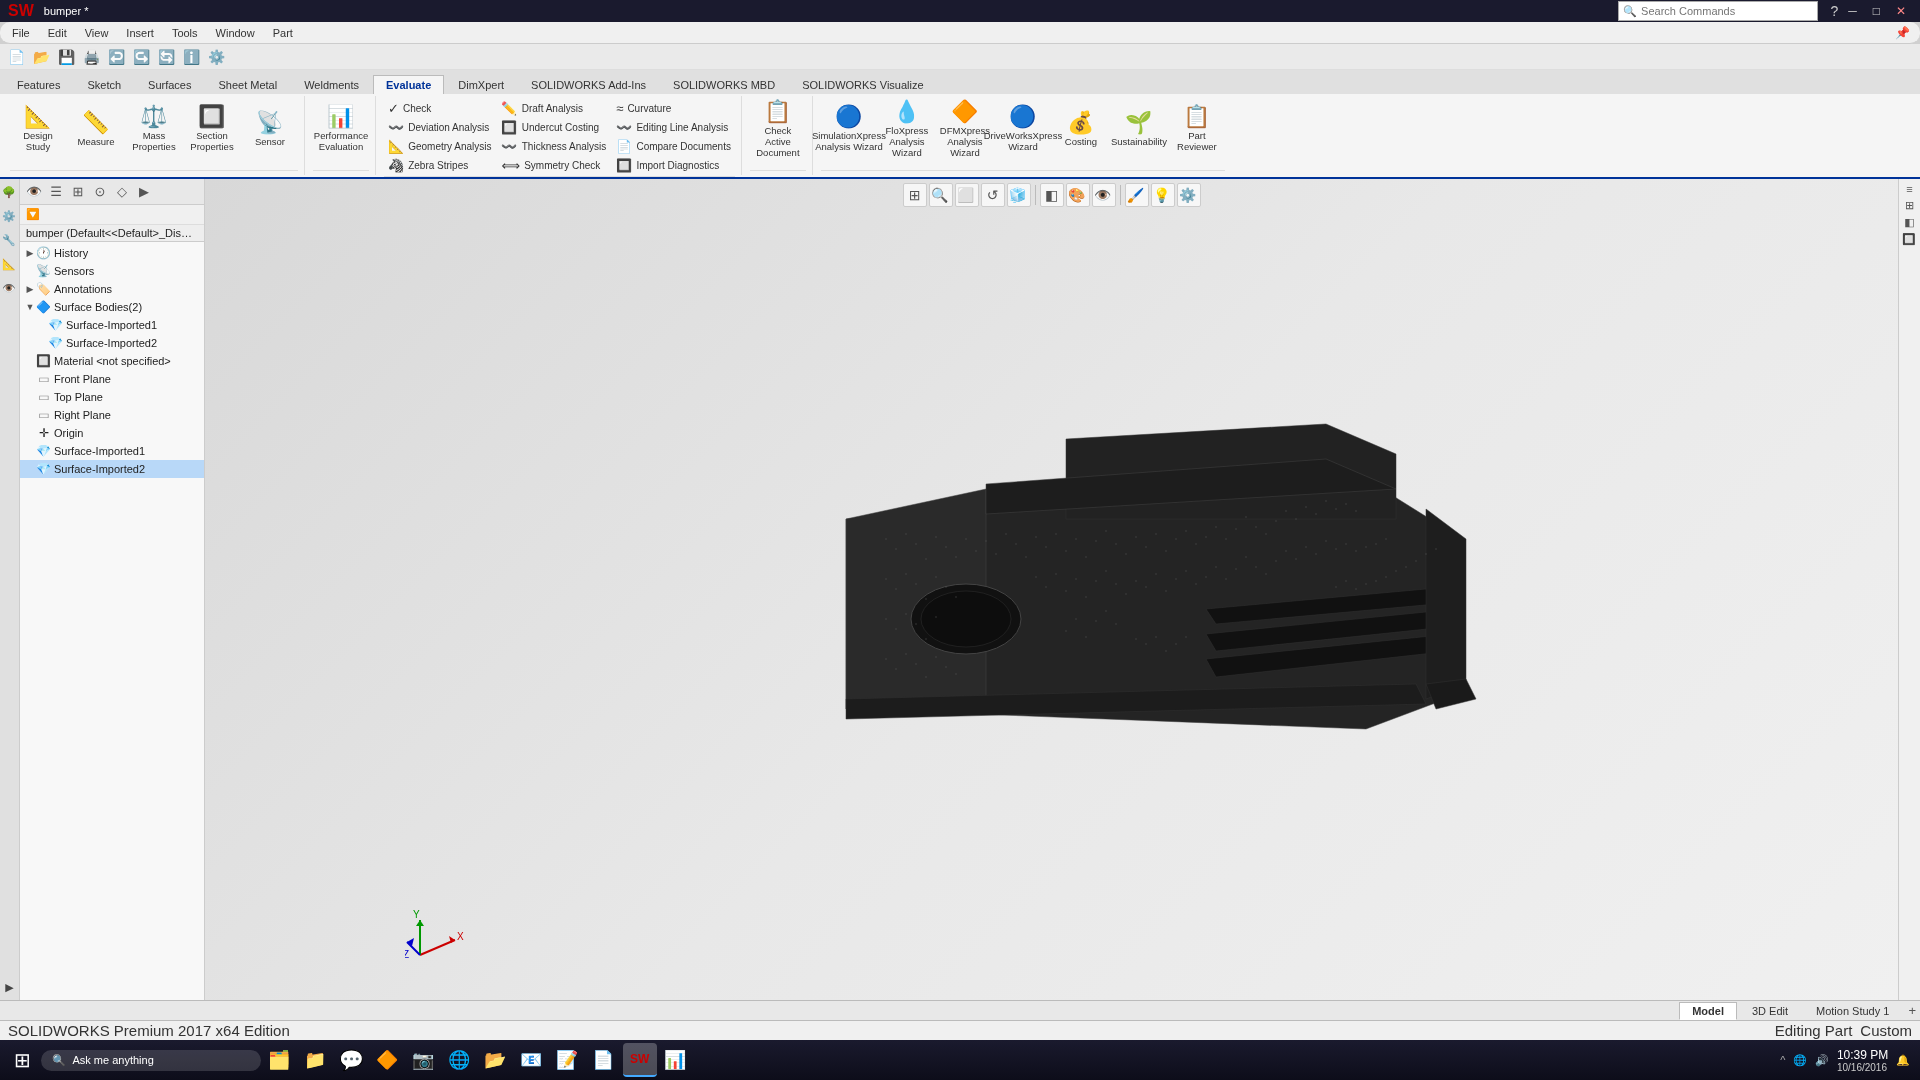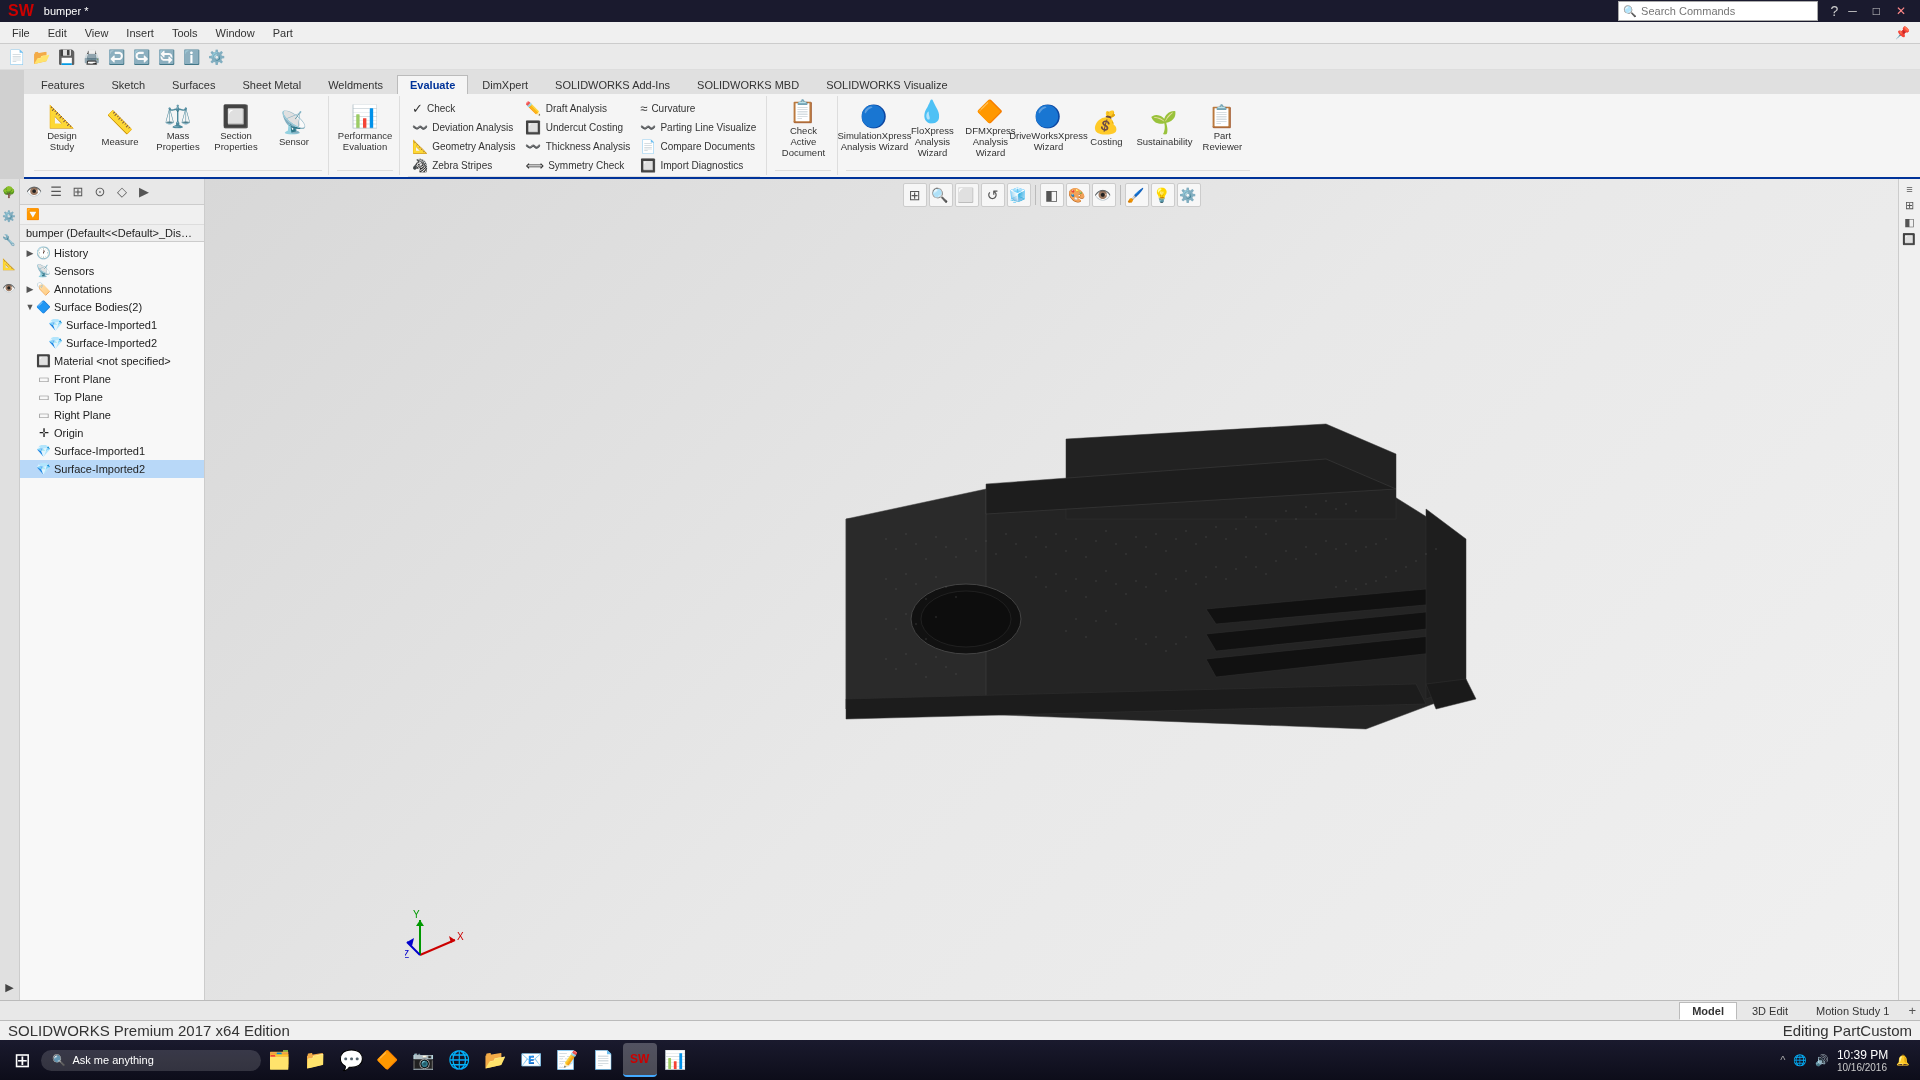--- a/index.html
+++ b/index.html
@@ -22,20 +22,21 @@
 
     
     #menu-bar {
       height: 22px;
       background: #f0f0f0;
       display: flex;
       align-items: center;
       padding: 0 4px;
       border-bottom: 1px solid #ccc;
       gap: 2px;
+      border-radius: 10px;
     }
     .menu-item {
       padding: 2px 8px;
       cursor: pointer;
       font-size: 11px;
       color: #333;
     }
     #quick-access-bar {
       height: 26px;
       display: flex;
@@ -53,21 +54,20 @@
       justify-content: center;
       cursor: pointer;
       font-size: 14px;
       color: #555;
     }
 
     
     #ribbon {
       display: flex;
       flex-direction: column;
-      margin-left: 24px;
     }
     #ribbon-tabs {
       height: 24px;
       display: flex;
       align-items: flex-end;
       background: #e0e0e0;
       padding: 0 4px;
     }
     .ribbon-tab {
       padding: 3px 12px;
@@ -354,21 +354,21 @@
       background: #f0f0f0;
       border-top: 1px solid #bbb;
       display: flex;
       align-items: center;
       justify-content: space-between;
       padding: 0 8px;
       font-size: 15px;
       color: #333;
     }
     #status-left { display: flex; align-items: center; gap: 8px; }
-    #status-right { display: flex; align-items: center; }
+    #status-right { display: flex; align-items: center; gap: 8px; }
 
     
     #taskbar {
       height: 40px;
       background: linear-gradient(to bottom, #1a1a2e, #0d0d1a);
       display: flex;
       align-items: center;
       padding: 0 6px;
       gap: 2px;
       position: absolute;
@@ -597,21 +597,21 @@
             <span>Symmetry Check</span>
           </div>
         </div>
         <div class="ribbon-col">
           <div class="ribbon-btn-small">
             <span class="btn-icon-sm">≈</span>
             <span>Curvature</span>
           </div>
           <div class="ribbon-btn-small">
             <span class="btn-icon-sm">〰️</span>
-            <span>Parting Line Visualize</span>
+            <span>Editing Line Analysis</span>
           </div>
           <div class="ribbon-btn-small">
             <span class="btn-icon-sm">📄</span>
             <span>Compare Documents</span>
           </div>
           <div class="ribbon-btn-small">
             <span class="btn-icon-sm">🔲</span>
             <span>Import Diagnostics</span>
           </div>
         </div>

